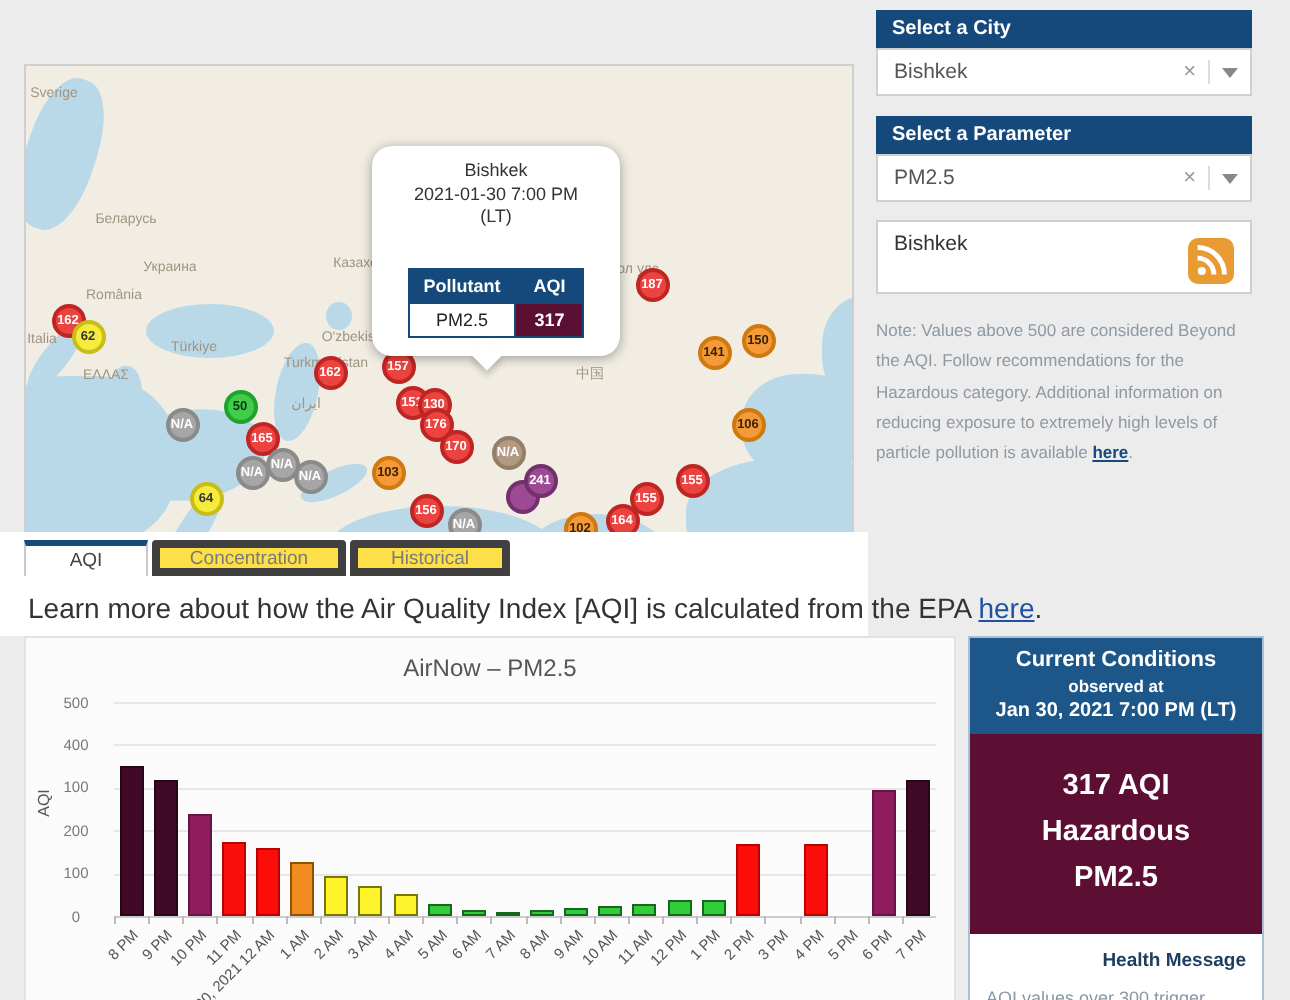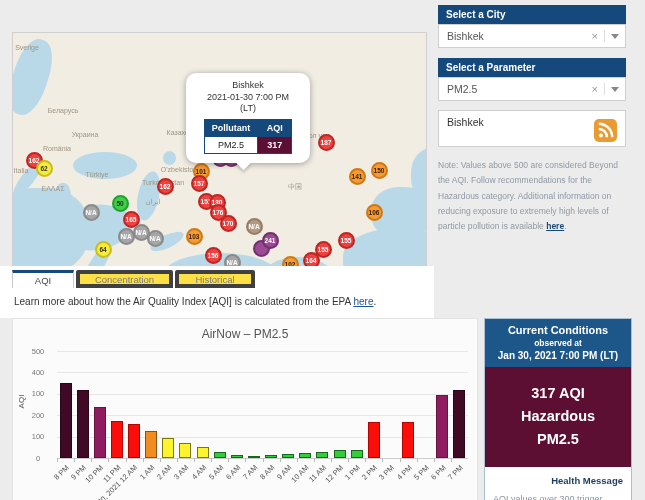--- a/index.html
+++ b/index.html
@@ -23,35 +23,35 @@
   .m-orange{background:#f49a38;border-color:#cf790f;color:#3a2300;}
   .m-green{background:#41cc49;border-color:#1fa32c;color:#0c3a10;}
   .m-purple{background:#9b4a93;border-color:#72306c;color:#fff;}
   .m-gray{background:#a6a6a6;border-color:#8a8a8a;color:#fff;}
   .m-tan{background:#b29a82;border-color:#937f68;color:#fff;}
 
   
   .popup{position:absolute;left:173px;top:40px;width:124px;background:#fff;border-radius:10px;
          box-shadow:0 1px 6px rgba(0,0,0,.35);padding:7px 5px 9px;z-index:10;box-sizing:border-box;text-align:center;}
   .p-line{font-size:9px;color:#333;line-height:1.3;}
-  .popup table{border-collapse:collapse;margin:4px auto 0;}
+  .popup table{border-collapse:collapse;margin:19px auto 0;}
   .popup th{background:#15497c;color:#fff;font-size:9px;font-weight:bold;padding:3px 7px;border:1px solid #15497c;}
   .popup td.pm{border:1px solid #15497c;font-size:9px;padding:3px 7px;color:#222;background:#fff;}
   .popup td.aqiv{background:#5a0f33;color:#fff;font-weight:bold;font-size:9px;padding:3px 9px;border:1px solid #15497c;}
   .ptail{position:absolute;left:42%;bottom:-5px;width:11px;height:11px;background:#fff;transform:rotate(45deg);
          box-shadow:2px 2px 3px rgba(0,0,0,.18);}
 
   
   .tabsbg{position:absolute;left:0;top:266px;width:434px;height:52px;background:#fff;}
   .tabs{position:absolute;left:12px;top:270px;display:flex;gap:2px;z-index:2;}
   .tab{height:18px;box-sizing:border-box;font-size:9.5px;display:flex;align-items:center;justify-content:center;cursor:pointer;}
   .tab.active{background:#fff;border:1px solid #c9c9c9;border-top:3px solid #17497c;border-bottom:none;color:#444;width:62px;}
   .tab.inactive{background:#fde047;border:4px solid #404040;color:#7a7a7a;border-radius:2px 2px 0 0;}
   .tab.t1{width:97px;} .tab.t2{width:80px;}
-  .learn{position:absolute;left:14px;top:296px;font-size:10px;color:#333;z-index:2;}
+  .learn{position:absolute;left:14px;top:296px;font-size:14px;color:#333;z-index:2;}
   .learn a{color:#1d52a0;text-decoration:underline;cursor:pointer;}
 
   
   .sel-h{position:absolute;left:438px;width:188px;height:19px;background:#15497c;color:#fff;font-weight:bold;
          font-size:10px;display:flex;align-items:center;padding-left:8px;box-sizing:border-box;}
   .sel-b{position:absolute;left:438px;width:188px;height:24px;background:#fff;border:1px solid #cfcfcf;
          box-sizing:border-box;display:flex;align-items:center;font-size:10.5px;color:#555;padding:0 6px 0 8px;cursor:pointer;}
   .sel-ctrl{margin-left:auto;display:flex;align-items:center;gap:6px;}
   .xclear{color:#999;font-size:11px;line-height:1;cursor:pointer;}
   .vdiv{width:1px;height:12px;background:#ddd;}

